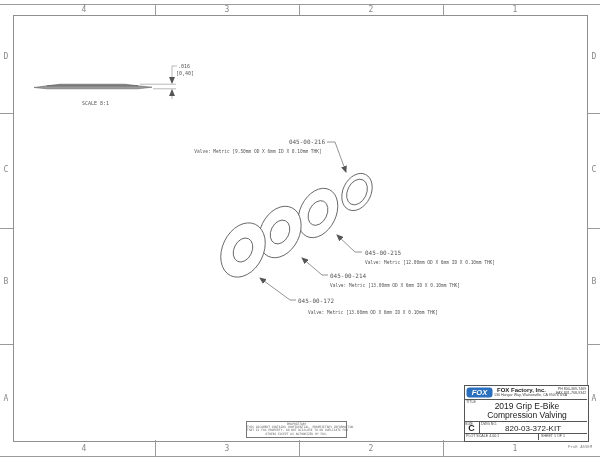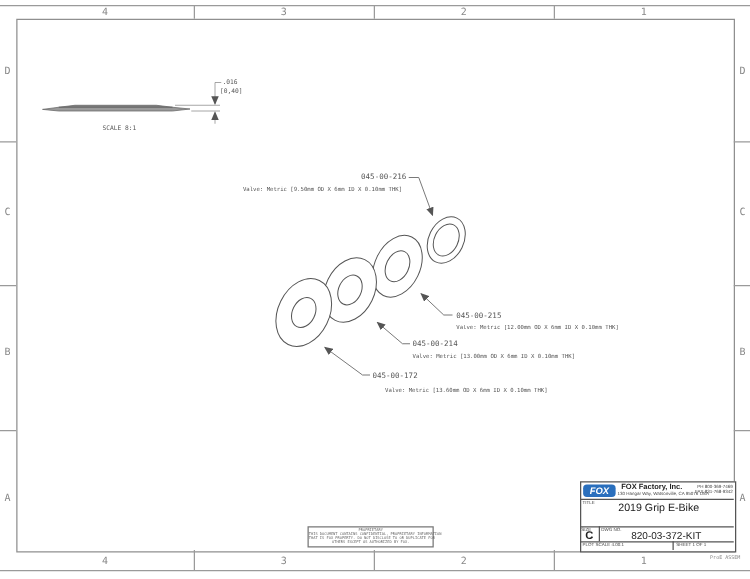--- a/index.html
+++ b/index.html
@@ -149,20 +149,21 @@
     <text x="13.5" y="8" text-anchor="middle" font-family="Liberation Sans, sans-serif" font-size="7.5" font-style="italic" font-weight="bold" fill="#ffffff">FOX</text>
   </svg>
 
   <div class="company" style="left:497px;top:387px;">FOX Factory, Inc.</div>
   <div class="xs" style="left:494px;top:393px;">130 Hangar Way, Watsonville, CA 95076 USA</div>
   <div class="xs r" style="right:14px;top:387px;">PH 800-369-7469</div>
   <div class="xs r" style="right:14px;top:391px;">FAX 831-768-9342</div>
 
   <div class="xs" style="left:466px;top:400px;">TITLE</div>
   <div class="ttl" style="top:401px;">2019 Grip E-Bike</div>
+  <div class="ttl" style="top:410px;">Compression Valving</div>
 
   <div class="xs" style="left:465px;top:422px;">SIZE</div>
   <div class="sizeC">C</div>
   <div class="xs" style="left:481px;top:422px;">DWG NO.</div>
   <div class="dwg">820-03-372-KIT</div>
 
   <div class="xs" style="left:466px;top:434px;">PLOT SCALE 4.00:1</div>
   <div class="xs" style="left:541px;top:434px;">SHEET 1 OF 1</div>
 
   <div class="note" style="right:8px;top:444px;">ProE ASSEM</div>

